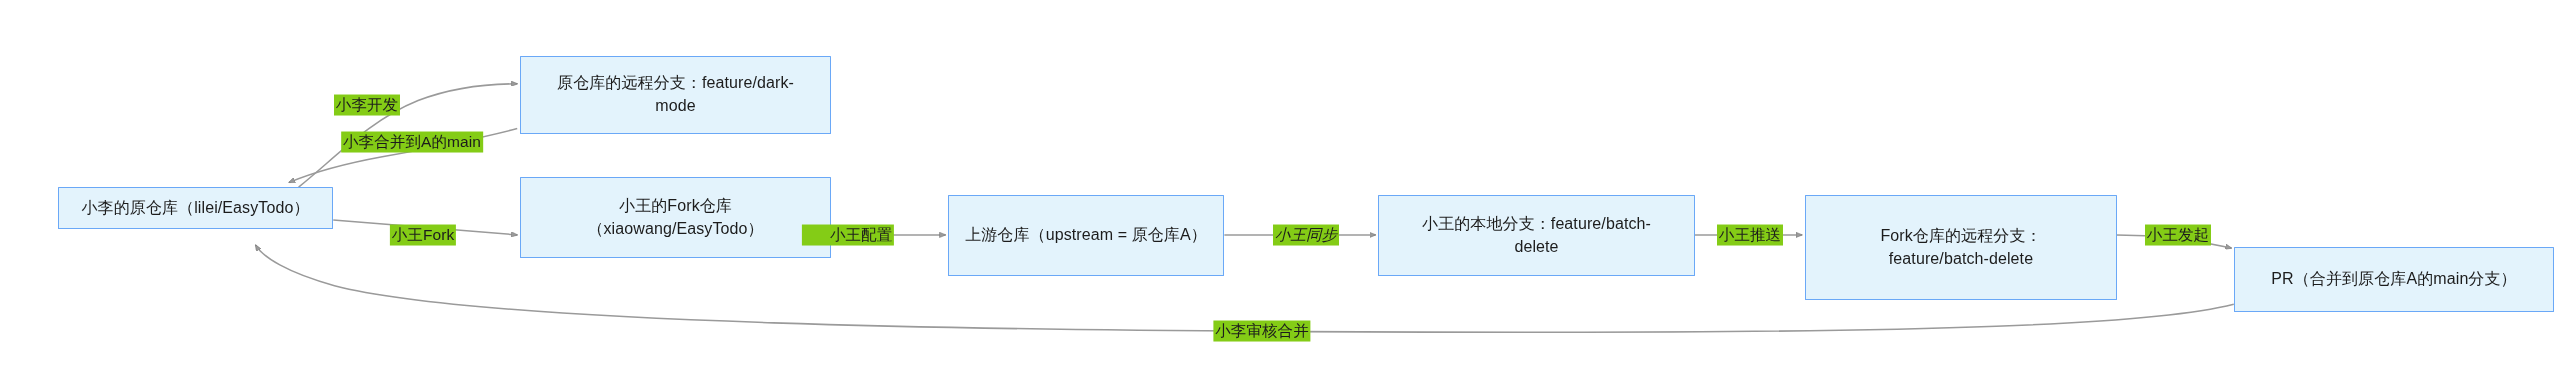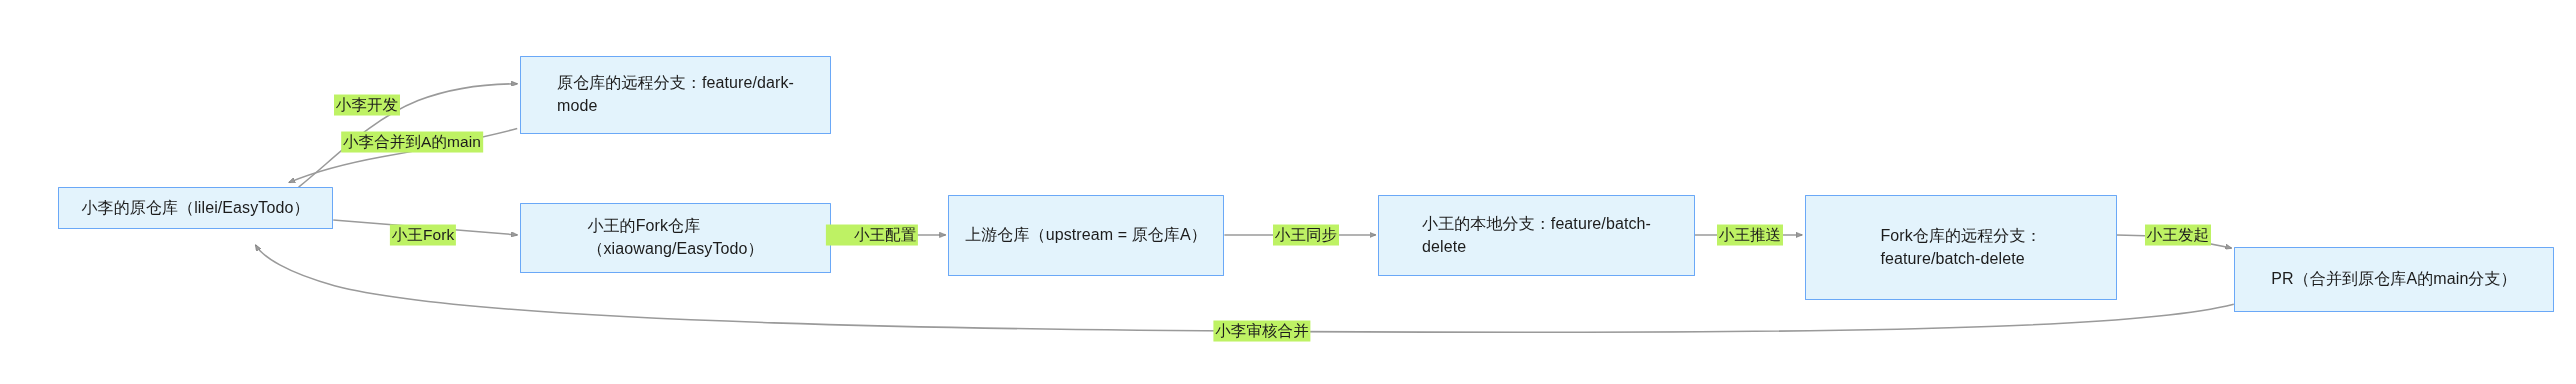--- a/index.html
+++ b/index.html
@@ -28,32 +28,32 @@
   }
   .node {
     position: absolute;
     box-sizing: border-box;
     background: #e3f3fc;
     border: 1.2px solid #6aa8f7;
     border-radius: 0.6px;
     display: flex;
     align-items: center;
     justify-content: center;
-    text-align: left;
+    text-align: center;
     color: #1c1c1c;
     font-size: 16px;
     line-height: 1.42;
     padding: 2.4px 8.4px;
     white-space: pre-line;
     letter-spacing: 0.1px;
   }
   .edge-label {
     position: absolute;
     box-sizing: border-box;
-    background: #bef264;
+    background: #84cc16;
     color: #1c1c1c;
     font-size: 15.5px;
     line-height: 1.2;
     padding: 1.2px 1.8px;
     white-space: nowrap;
     transform: translate(-50%, -50%);
     letter-spacing: 0.1px;
   }
 </style>
 </head>
@@ -81,21 +81,21 @@
 
   <div class="node" style="left:58px; top:187px; width:275px; height:42px;">
     <span>小李的原仓库（lilei/EasyTodo）</span>
   </div>
 
   <div class="node" style="left:520px; top:56px; width:311px; height:78px;">
     <span>原仓库的远程分支：feature/dark-
 mode</span>
   </div>
 
-  <div class="node" style="left:520px; top:203px; width:311px; height:70px;">
+  <div class="node" style="left:520px; top:177px; width:311px; height:81px;">
     <span>小王的Fork仓库
 （xiaowang/EasyTodo）</span>
   </div>
 
   <div class="node" style="left:1378px; top:195px; width:317px; height:81px;">
     <span>小王的本地分支：feature/batch-
 delete</span>
   </div>
 
   <div class="node" style="left:948px; top:195px; width:276px; height:81px;">
@@ -110,23 +110,23 @@
   <div class="node" style="left:2234px; top:247px; width:320px; height:65px;">
     <span>PR（合并到原仓库A的main分支）</span>
   </div>
 
   <div class="edge-label" style="left:367px; top:105px;">小李开发</div>
 
   <div class="edge-label" style="left:412px; top:142px;">小李合并到A的main</div>
 
   <div class="edge-label" style="left:423px; top:235px;">小王Fork</div>
 
-  <div class="edge-label" style="left:872px; top:235px;padding-left:28px;">小王配置</div>
+  <div class="edge-label" style="left:848px; top:235px;padding-left:28px;">小王配置</div>
 
-  <div class="edge-label" style="left:1306px; top:235px;">小王同步</div>
+  <div class="edge-label" style="left:1306px; top:235px;font-style:italic;">小王同步</div>
 
   <div class="edge-label" style="left:1750px; top:235px;">小王推送</div>
 
   <div class="edge-label" style="left:2178px; top:235px;">小王发起</div>
 
   <div class="edge-label" style="left:1262px; top:315px;margin-top:16px;">小李审核合并</div>
 
 </div>
 
 

